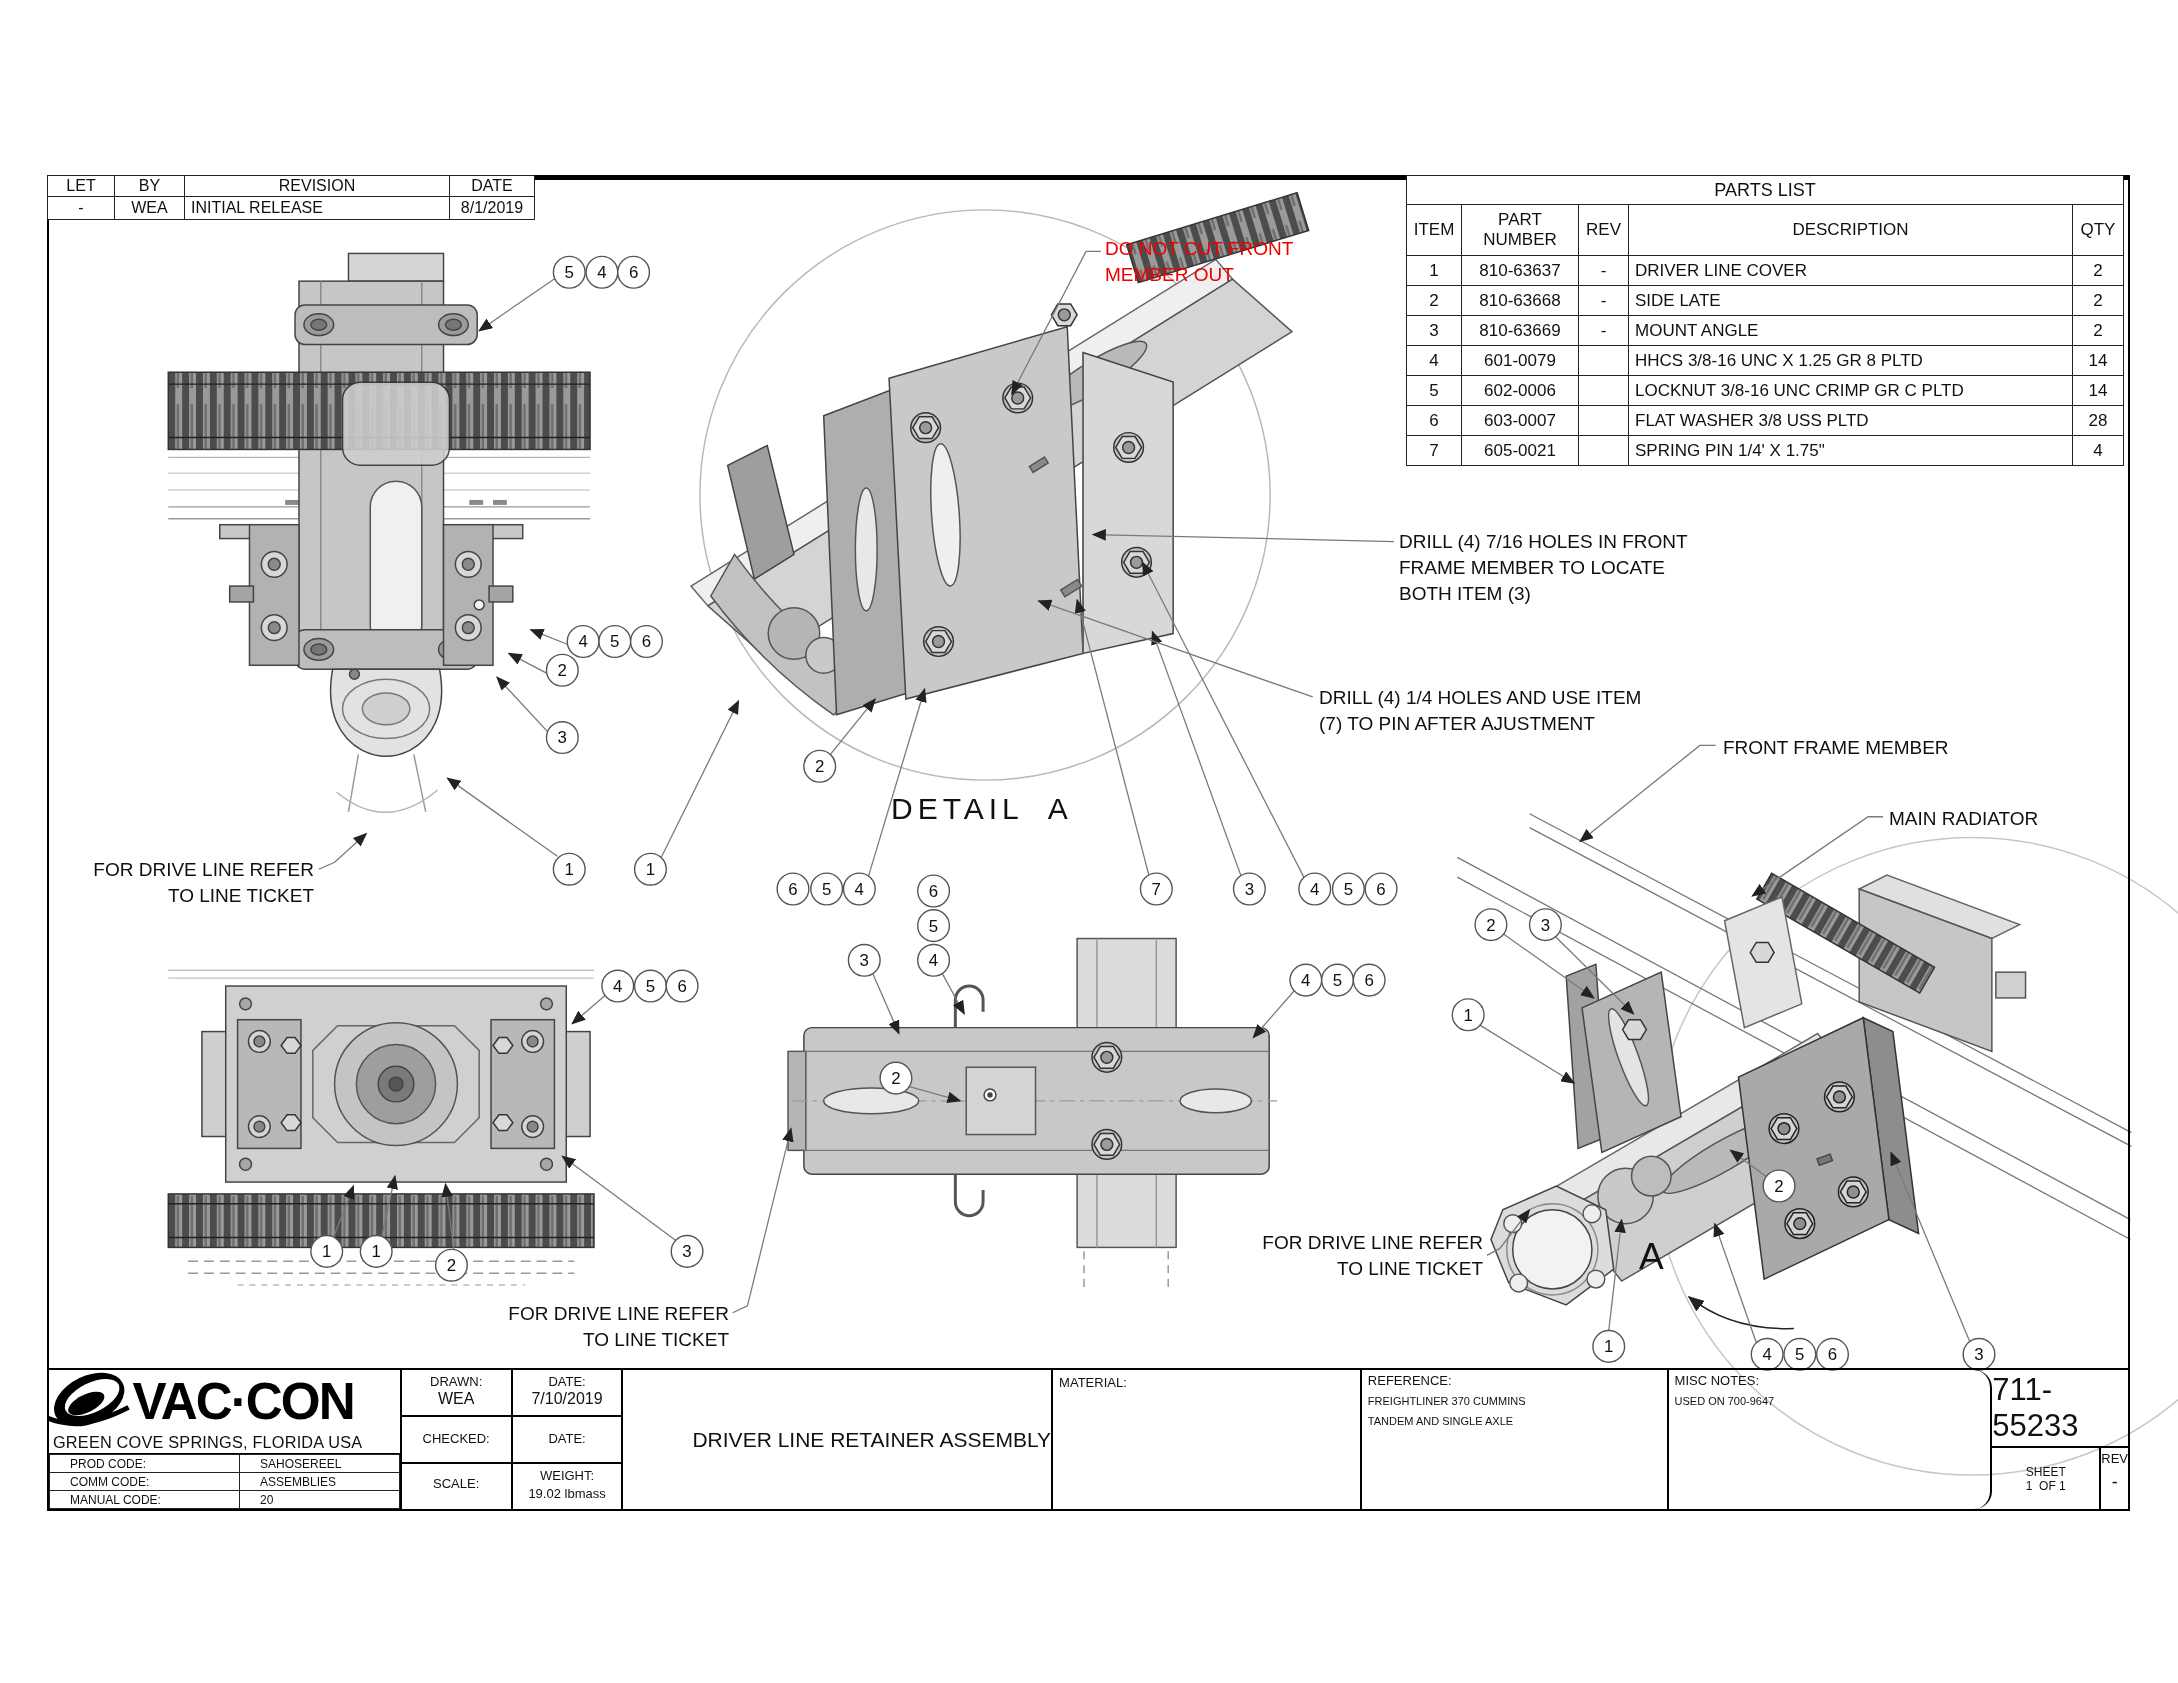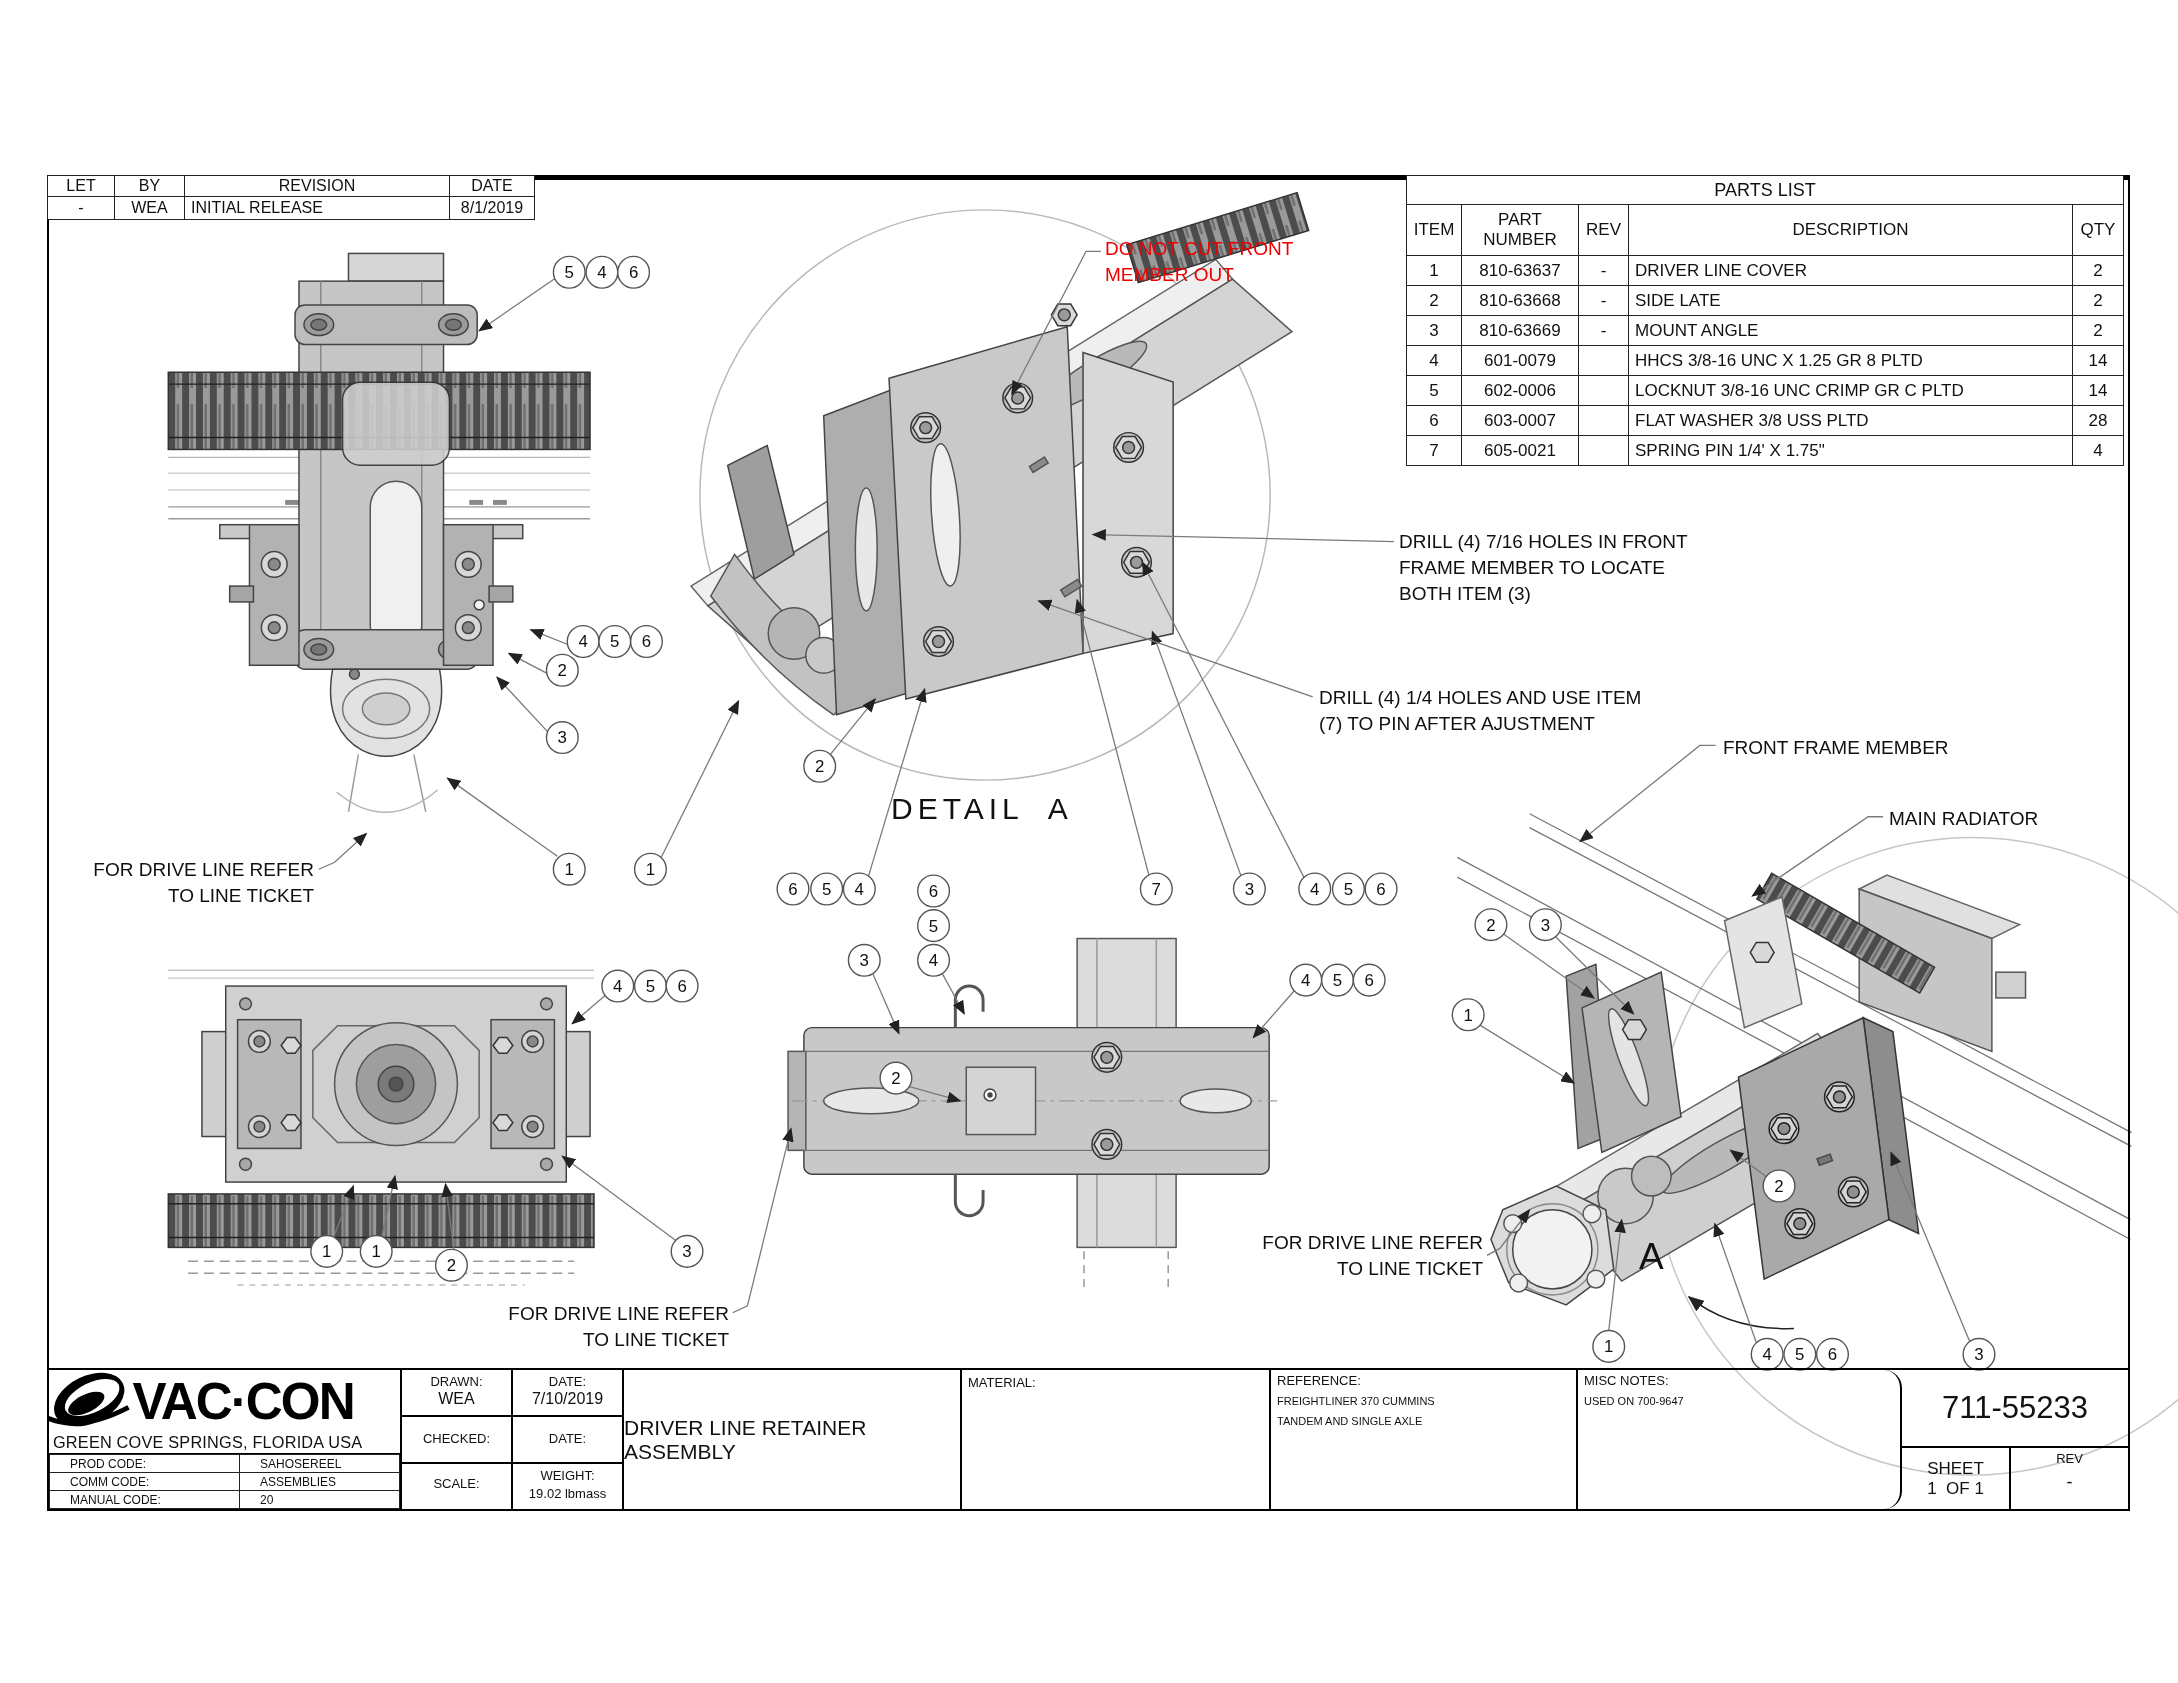--- a/index.html
+++ b/index.html
@@ -37,32 +37,32 @@
   #logo-top{height:85px;position:relative;border-bottom:1.5px solid #000;}
   #logo-sub{position:absolute;left:4px;bottom:1px;font-size:16.3px;letter-spacing:0.2px;}
   #codes{width:100%;border-collapse:collapse;font-size:12px;flex:1;}
   #codes td{border:1.5px solid #222;padding:0 20px;height:17px;}
   #codes td.k{width:149px;}
   .grid2{width:222px;display:flex;flex-direction:column;}
   .grid2 .row{flex:1;display:flex;border-bottom:2px solid #000;}
   .grid2 .row:last-child{border-bottom:none;}
   .grid2 .bx{flex:1;border-right:2px solid #000;text-align:center;padding-top:2px;}
   .grid2 .bx:last-child{border-right:none;}
-  .ttl-cell{width:338px;display:flex;align-items:center;justify-content:flex-end;}
+  .ttl-cell{width:430px;display:flex;align-items:center;justify-content:flex-end;padding-left:6px;}
   .ttl-cell .t{font-size:21px;}
   .mat-cell{width:309px;}
   .ref-cell{width:307px;}
   .misc-cell{width:324px;border-radius:18px;}
   .num-cell{flex:1;display:flex;flex-direction:column;border-right:none !important;}
   .corner{padding:3px 6px;}
   .ref-lines{font-size:11px;line-height:20px;padding:0 6px;}
   #dwgnum{flex:1;display:flex;align-items:center;justify-content:center;
     font-size:31px;border-bottom:2px solid #000;}
   #sheetrev{height:61px;display:flex;}
-  #sheetbox{width:107px;border-right:2px solid #000;text-align:center;font-size:17px;
+  #sheetbox{width:107px;border-right:2px solid #000;text-align:center;font-size:12px;
     display:flex;flex-direction:column;justify-content:center;white-space:pre;}
   #revbox{flex:1;text-align:center;}
   #revbox .lab{display:block;margin-top:3px;}
   #revbox .val{display:block;font-size:18px;margin-top:6px;}
 </style>
 </head>
 <body>
 
 <div id="sheet">
 

